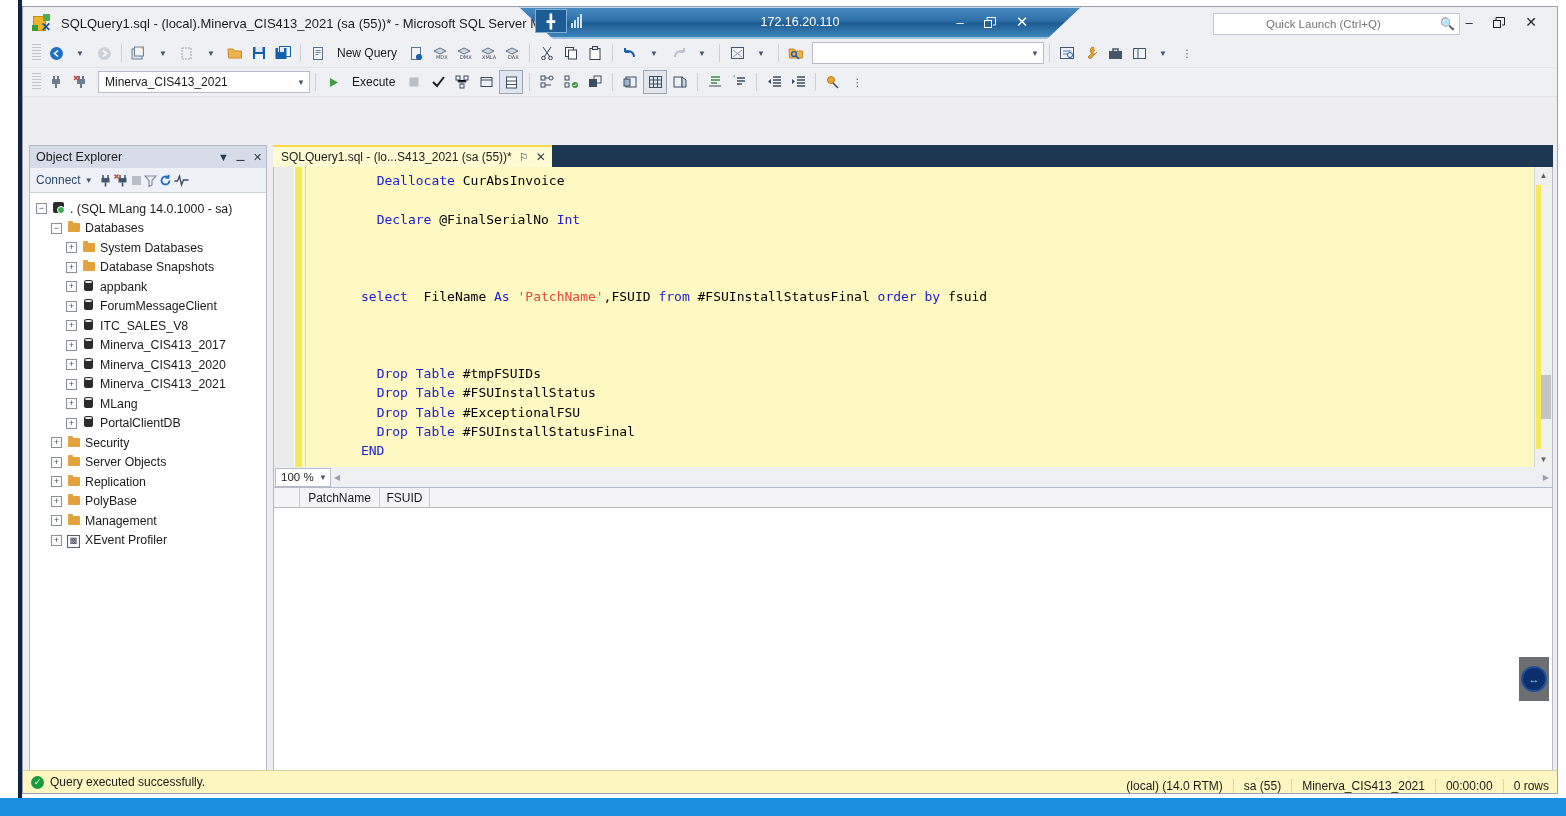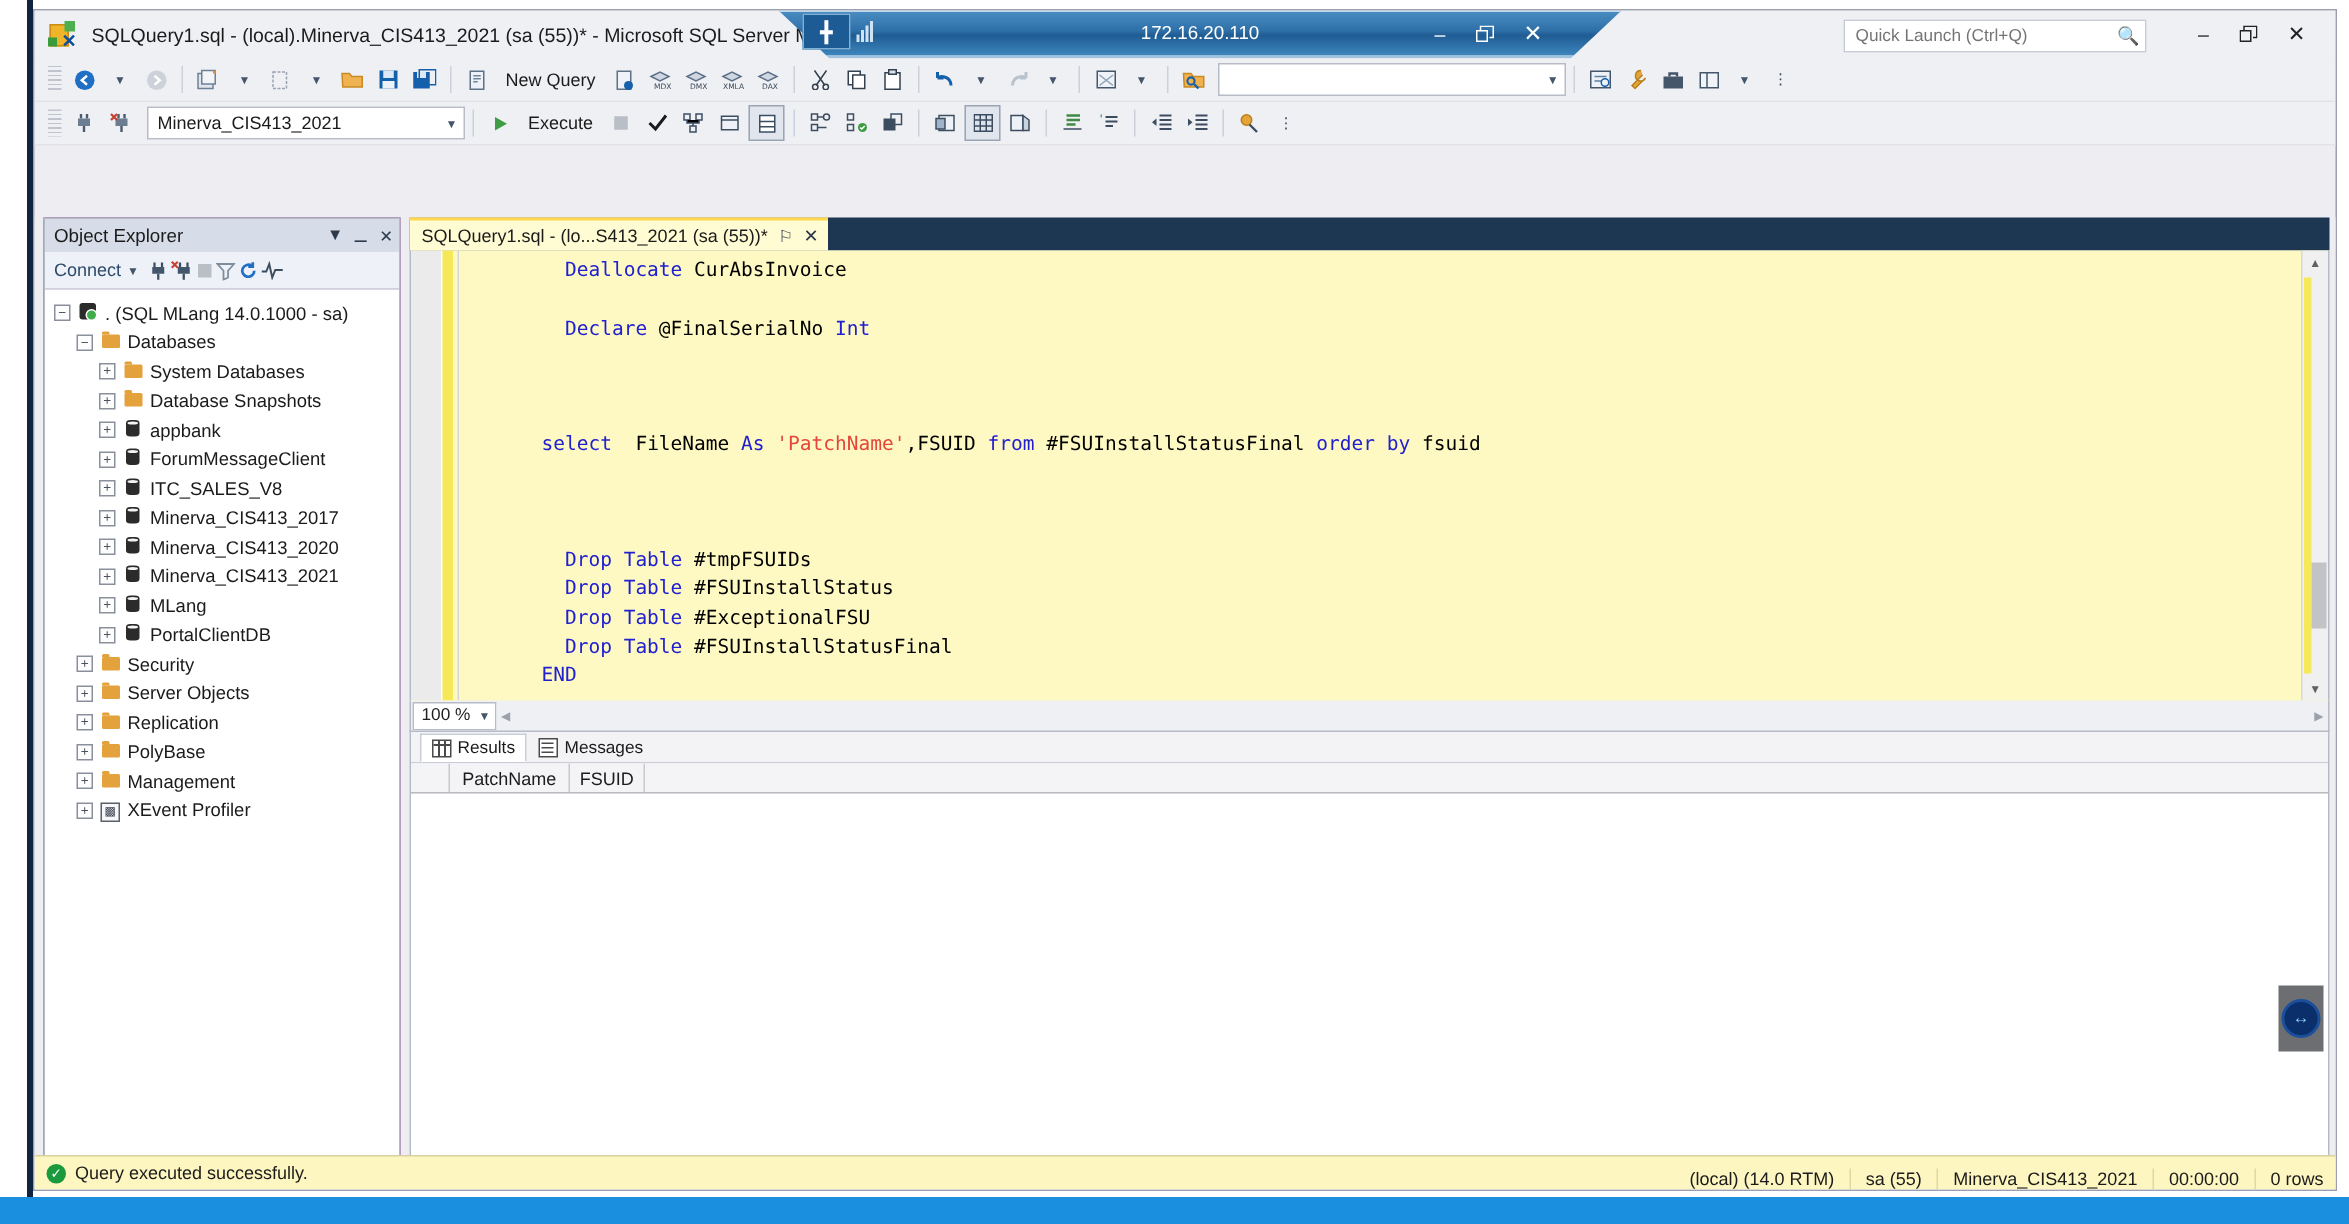--- a/index.html
+++ b/index.html
@@ -74,25 +74,25 @@
     background: #3a9b3a;
   }
   #app-icon .xm {
     position: absolute; left: 10px; top: 9px;
     color: #0b4f9e; font-size: 12px; font-weight: bold; line-height: 10px;
   }
   #window-title {
     font-size: 13px; color: #1b1b1b; white-space: nowrap;
   }
   #quick-launch-wrap {
-    position: absolute; right: 126px; top: 6px;
+    position: absolute; right: 97px; top: 6px;
     width: 200px; height: 20px;
     background: #ffffff;
     border: 1px solid #c9ccd6;
-    display: flex; align-items: center;
+    display: flex; align-items: center; padding-left: 45px;
   }
   #quick-launch {
     border: none; outline: none;
     font-family: "Liberation Sans", sans-serif;
     font-size: 11.5px;
     color: #6f6f6f;
     background: transparent;
     width: 172px; margin-left: 5px;
   }
   #ql-search-icon {
@@ -1025,30 +1025,20 @@
             <span>100 %</span>
             <span class="caret">▼</span>
           </div>
           <div class="hscroll">
             <span>◀</span>
             <span>▶</span>
           </div>
         </div>
 
         <div id="resultspane">
-          <div id="result-tabs">
-            <div class="rtab active">
-              <span class="grid-icon"></span>
-              <span>Results</span>
-            </div>
-            <div class="rtab">
-              <span class="msg-icon"></span>
-              <span>Messages</span>
-            </div>
-          </div>
 
           <div id="gridwrap">
             <div id="gridhead">
               <div class="gh" id="gh-corner"></div>
               <div class="gh gh-col" style="width:80px;">PatchName</div>
               <div class="gh gh-col" style="width:50px;">FSUID</div>
             </div>
           </div>
         </div>
       </div>

